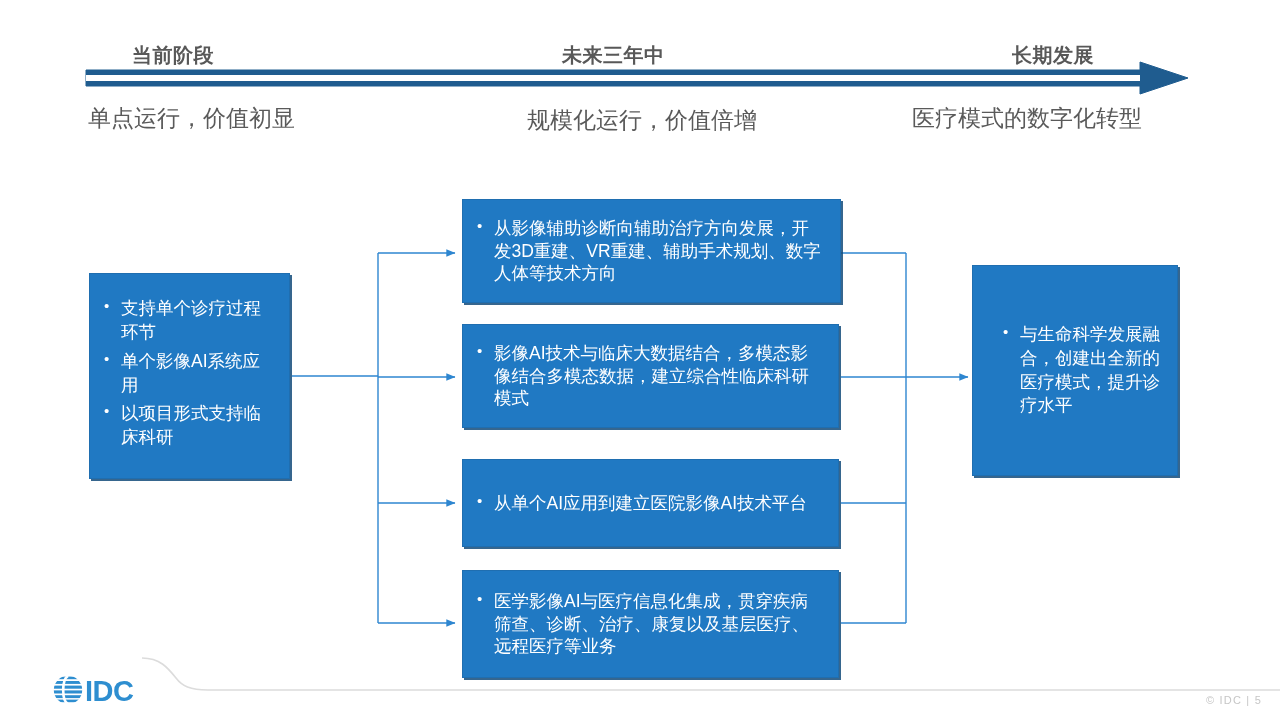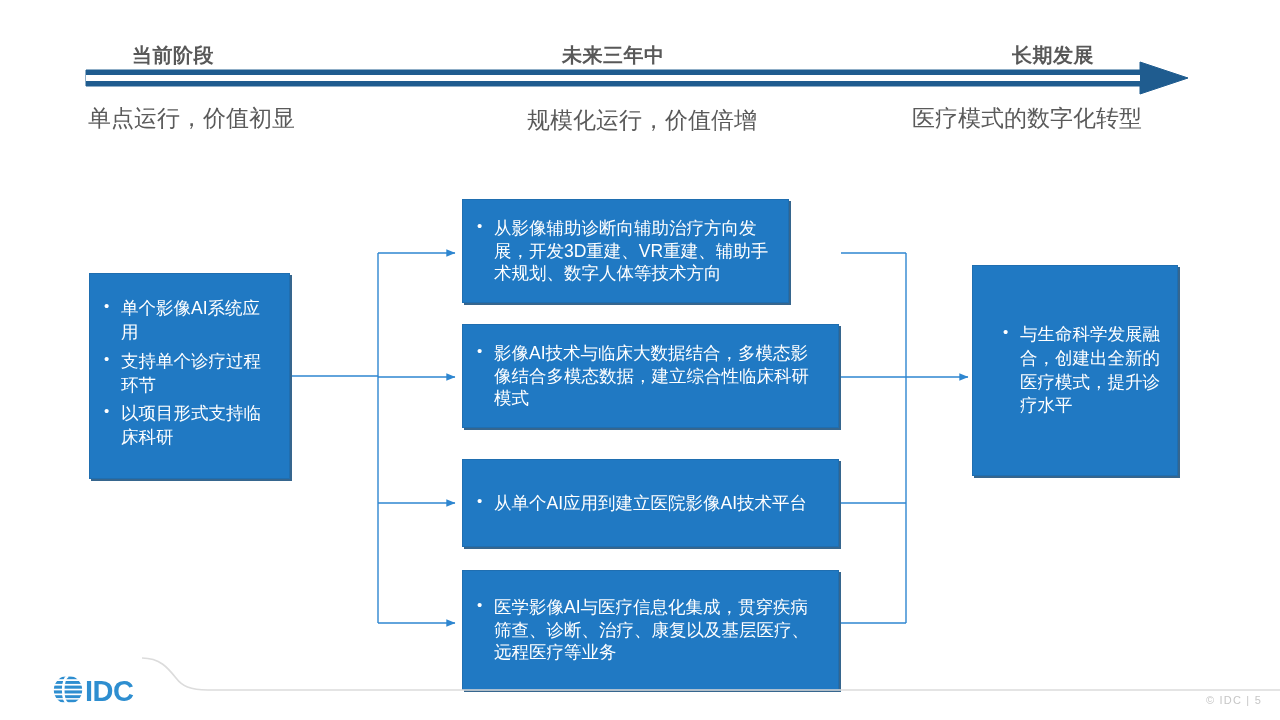--- a/index.html
+++ b/index.html
@@ -94,24 +94,24 @@
 
   
   #node-current {
     left: 89px;  top: 273px;
     width: 201px; height: 206px;
     padding: 0 14px 0 12px;
   }
   #node-current .node-list li { font-size: 17.5px; line-height: 1.36; margin-bottom: 5px; }
 
   
-  #node-mid-0 { left: 462px; top: 199px; width: 327px; height: 104px; padding: 0 14px 0 12px; }
+  #node-mid-0 { left: 462px; top: 199px; width: 379px; height: 104px; padding: 0 14px 0 12px; }
   #node-mid-1 { left: 462px; top: 324px; width: 377px; height: 104px; padding: 0 14px 0 12px; }
   #node-mid-2 { left: 462px; top: 459px; width: 377px; height: 88px;  padding: 0 14px 0 12px; justify-content: center; }
-  #node-mid-3 { left: 462px; top: 570px; width: 377px; height: 120px; padding: 0 14px 0 12px; }
+  #node-mid-3 { left: 462px; top: 570px; width: 377px; height: 108px; padding: 0 14px 0 12px; }
 
   
   #node-future {
     left: 972px; top: 265px;
     width: 206px; height: 211px;
     padding: 0 14px 0 28px;
   }
   #node-future .node-list li { font-size: 17.5px; line-height: 1.36; }
 
   
@@ -176,22 +176,22 @@
     <path d="M841,623 L906,623"></path>
 
     <path d="M906,253 L906,623"></path>
 
     <path d="M906,377 L968,377" marker-end="url(#arrowhead)"></path>
   </g>
 </svg>
 
 <div class="node-box" id="node-current">
   <ul class="node-list">
+    <li>支持单个诊疗过程环节</li>
     <li>单个影像AI系统应用</li>
-    <li>支持单个诊疗过程环节</li>
     <li>以项目形式支持临床科研</li>
   </ul>
 </div>
 
 <div class="node-box" id="node-mid-0">
   <ul class="node-list">
     <li>从影像辅助诊断向辅助治疗方向发展，开发3D重建、VR重建、辅助手术规划、数字人体等技术方向</li>
   </ul>
 </div>
 

